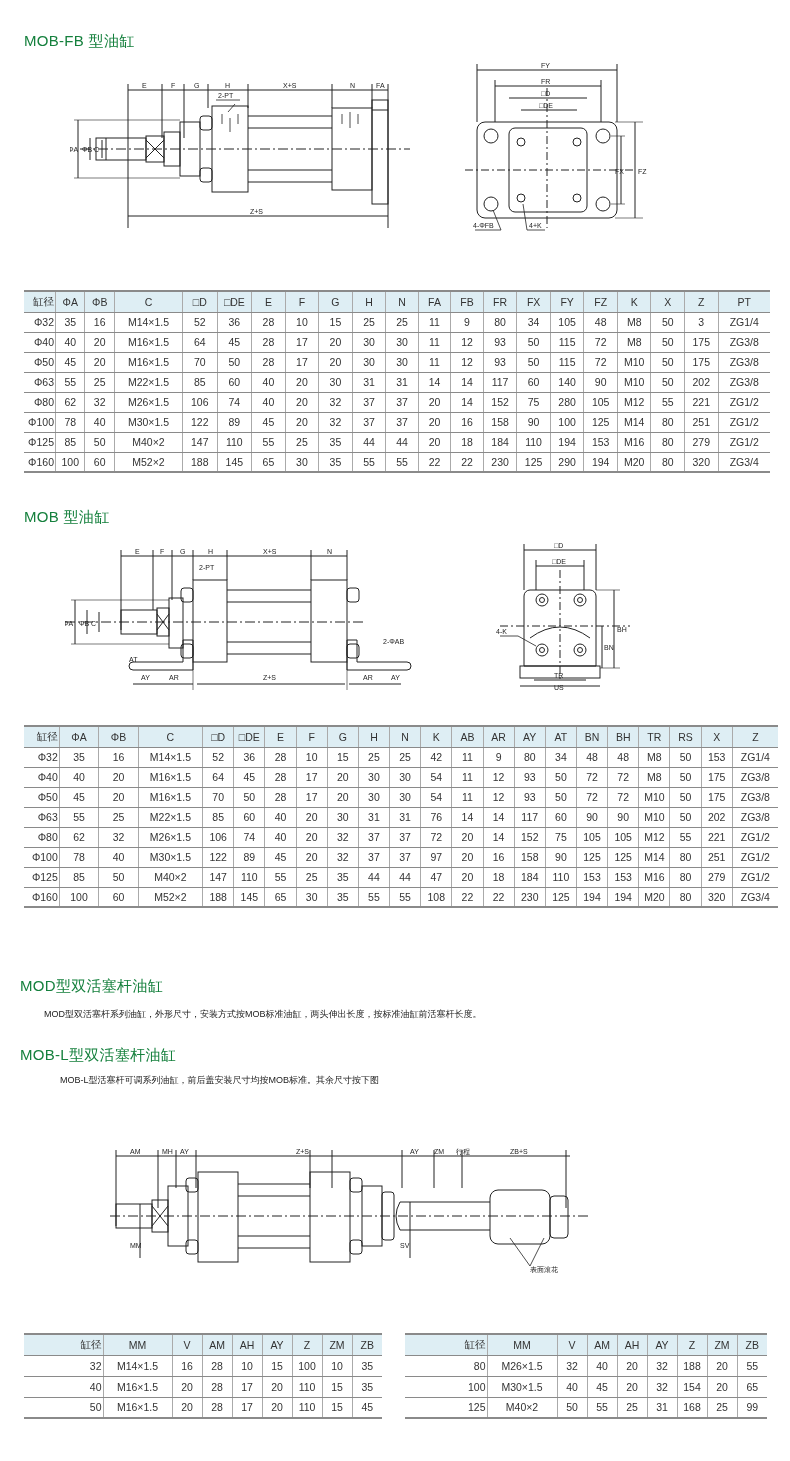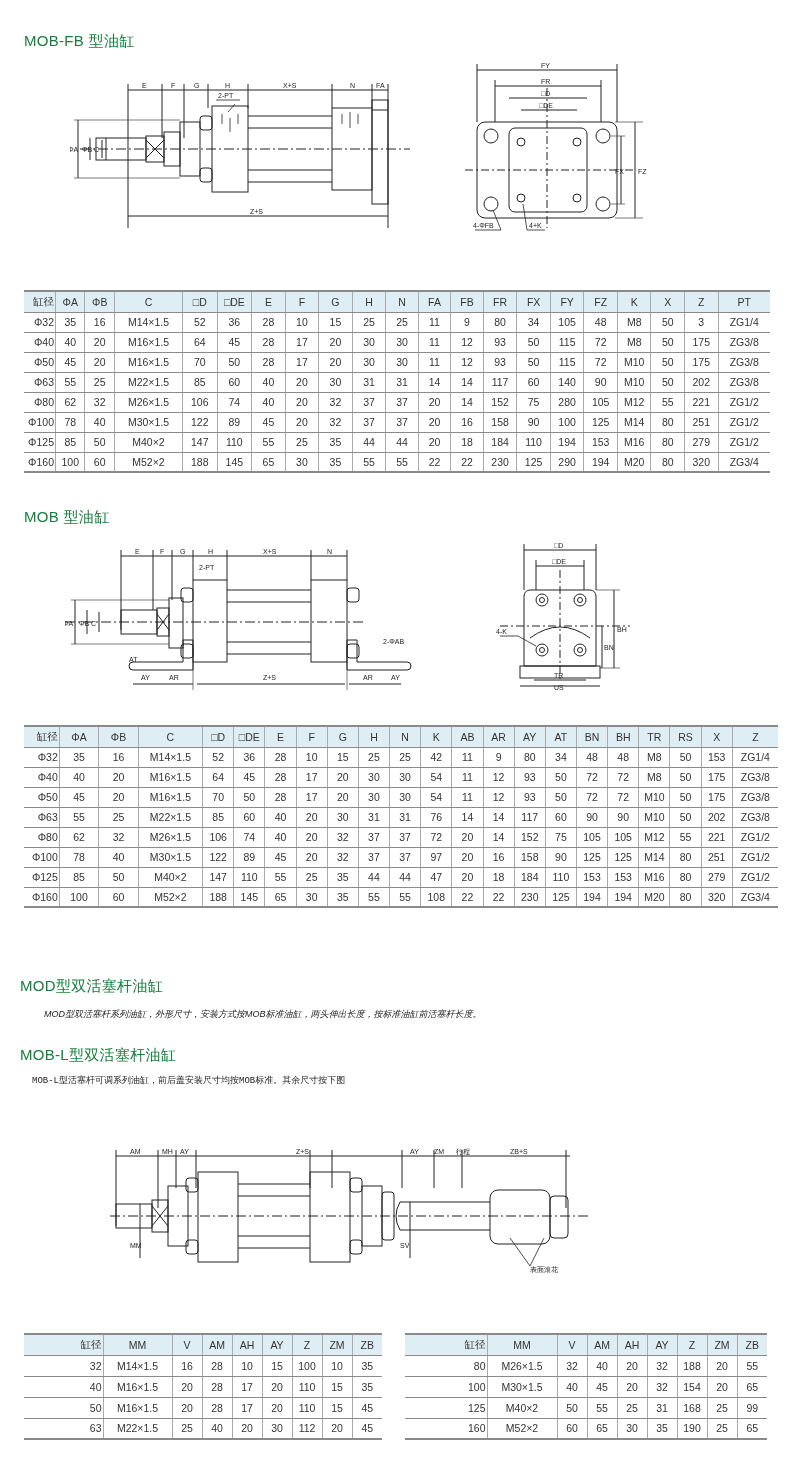--- a/index.html
+++ b/index.html
@@ -666,24 +666,24 @@
         <td>194</td>
         <td>M20</td>
         <td>80</td>
         <td>320</td>
         <td>ZG3/4</td>
       </tr>
     </tbody>
 </table>
 
 <div class="title" style="left:20px; top:977px;">MOD型双活塞杆油缸</div>
-<div class="desc" style="left:44px; top:1008px;font-style:italic;">MOD型双活塞杆系列油缸，外形尺寸，安装方式按MOB标准油缸，两头伸出长度，按标准油缸前活塞杆长度。</div>
+<div class="desc" style="left:44px; top:1008px;">MOD型双活塞杆系列油缸，外形尺寸，安装方式按MOB标准油缸，两头伸出长度，按标准油缸前活塞杆长度。</div>
 
 <div class="title" style="left:20px; top:1046px;">MOB-L型双活塞杆油缸</div>
-<div class="desc" style="left:32px; top:1074px;font-family:Liberation Mono, monospace;">MOB-L型活塞杆可调系列油缸，前后盖安装尺寸均按MOB标准。其余尺寸按下图</div>
+<div class="desc" style="left:60px; top:1074px;">MOB-L型活塞杆可调系列油缸，前后盖安装尺寸均按MOB标准。其余尺寸按下图</div>
 
 <div class="diagram" style="left:110px; top:1148px;">
   <svg width="480" height="125" viewBox="0 0 480 125" fill="none" stroke="#222" stroke-width="1">
     <line x1="6" y1="8" x2="460" y2="8"></line>
     <line x1="6" y1="2" x2="6" y2="78"></line>
     <line x1="48" y1="2" x2="48" y2="60"></line>
     <line x1="66" y1="2" x2="66" y2="40"></line>
     <line x1="86" y1="2" x2="86" y2="40"></line>
     <line x1="200" y1="2" x2="200" y2="40"></line>
     <line x1="222" y1="2" x2="222" y2="40"></line>
@@ -774,31 +774,20 @@
         <td>50</td>
         <td>M16×1.5</td>
         <td>20</td>
         <td>28</td>
         <td>17</td>
         <td>20</td>
         <td>110</td>
         <td>15</td>
         <td>45</td>
       </tr>
-      <tr>
-        <td>63</td>
-        <td>M22×1.5</td>
-        <td>25</td>
-        <td>40</td>
-        <td>20</td>
-        <td>30</td>
-        <td>112</td>
-        <td>20</td>
-        <td>45</td>
-      </tr>
     </tbody>
 </table>
 
 <table class="spec small" style="left:405px; top:1333px; width:362px;">
   <thead>
     <tr>
       <th style="width:82px">缸径</th>
       <th style="width:70px">MM</th>
       <th style="width:30px">V</th>
       <th style="width:30px">AM</th>
@@ -836,25 +825,14 @@
         <td>125</td>
         <td>M40×2</td>
         <td>50</td>
         <td>55</td>
         <td>25</td>
         <td>31</td>
         <td>168</td>
         <td>25</td>
         <td>99</td>
       </tr>
-      <tr>
-        <td>160</td>
-        <td>M52×2</td>
-        <td>60</td>
-        <td>65</td>
-        <td>30</td>
-        <td>35</td>
-        <td>190</td>
-        <td>25</td>
-        <td>65</td>
-      </tr>
     </tbody>
 </table>
 
 </body></html>

